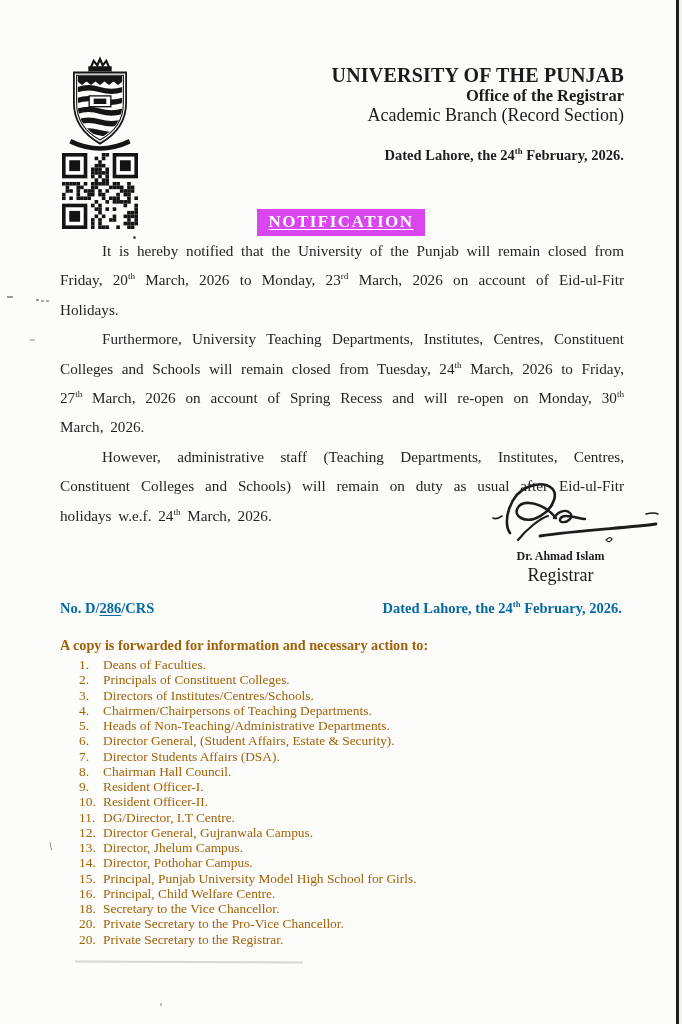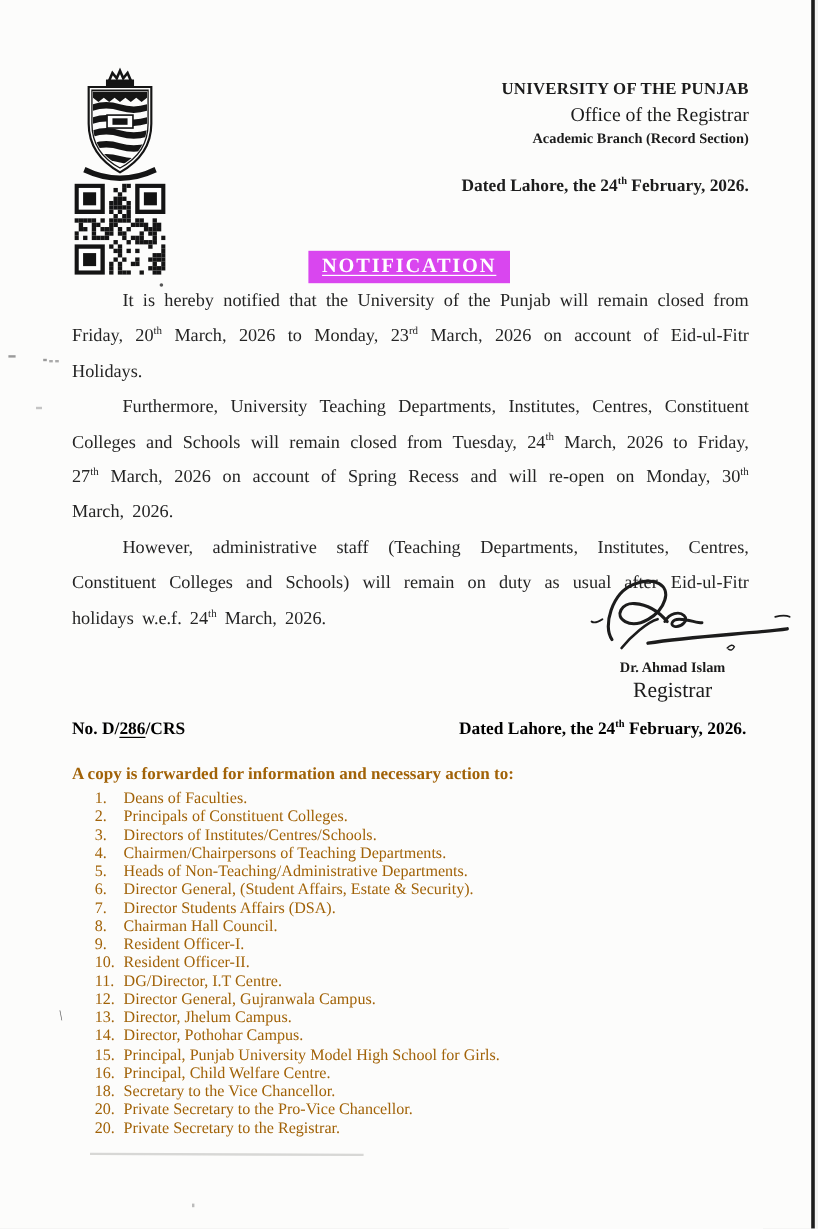--- a/index.html
+++ b/index.html
@@ -8,23 +8,23 @@
     position:relative; width:682px; height:1024px; margin:0 auto;
     background:#fcfcfb; overflow:hidden; color:#222;
     font-family:"Liberation Serif", serif;
   }
   
   .scan-edge { position:absolute; top:0; bottom:0; right:3px; width:3px; background:#1d1d1d; }
   .scan-edge-soft { position:absolute; top:0; bottom:0; right:0; width:3px; background:#f3f3f2; }
 
   
   .letterhead { position:absolute; top:64px; right:58px; text-align:right; color:#1b1b1b; }
-  .lh-org    { font-size:14px; font-weight:bold; letter-spacing:.2px; line-height:22px; }
-  .lh-office { font-size:16.5px; font-weight:normal; line-height:20px; }
-  .lh-branch { font-size:12px; font-weight:bold; line-height:18px; }
+  .lh-org    { font-size:20px; font-weight:bold; letter-spacing:.2px; line-height:22px; }
+  .lh-office { font-size:16.5px; font-weight:bold; line-height:20px; }
+  .lh-branch { font-size:18px; font-weight:normal; line-height:18px; }
   .dateline1 { position:absolute; top:147px; right:58px; font-size:14.5px; font-weight:bold; color:#1d1d1d; }
 
   .crest { position:absolute; left:64px; top:56px; }
   .qr    { position:absolute; left:62px; top:153px; }
   .qr-dot{ position:absolute; left:133px; top:236px; width:3px; height:3px; background:#555; border-radius:50%; }
 
   
   .title-wrap { position:absolute; top:209px; left:0; right:0; text-align:center; }
   .title-band {
     display:inline-block; background:#d946ef; color:#fff;
@@ -41,21 +41,21 @@
   .body-text p { text-indent:42px; margin:0; }
   sup { font-size:.6em; vertical-align:super; line-height:0; }
 
   
   .signature-svg { position:absolute; left:488px; top:478px; }
   .sig-block { position:absolute; top:547px; left:478px; width:165px; text-align:center; color:#1b1b1b; }
   .sig-name  { font-size:12px; font-weight:bold; line-height:19px; }
   .sig-title { font-size:18px; line-height:19px; }
 
   
-  .refline { position:absolute; top:600px; left:60px; right:60px; display:flex; justify-content:space-between; font-size:14.5px; font-weight:bold; color:#000000; }
+  .refline { position:absolute; top:600px; left:60px; right:60px; display:flex; justify-content:space-between; font-size:14.5px; font-weight:bold; color:#0369a1; }
   .ref-number { text-decoration:underline; text-underline-offset:2px; }
 
   
   .dist { position:absolute; top:637px; left:60px; right:52px; color:#a16207; }
   .dist-heading { font-size:14.2px; font-weight:bold; line-height:17px; }
   .dist-list { margin-top:3px; padding-left:19px; }
   .dist-row { display:flex; font-size:13.4px; line-height:15.25px; }
   .dist-num { width:24px; flex:0 0 24px; }
   .dist-text { flex:1; }
 

